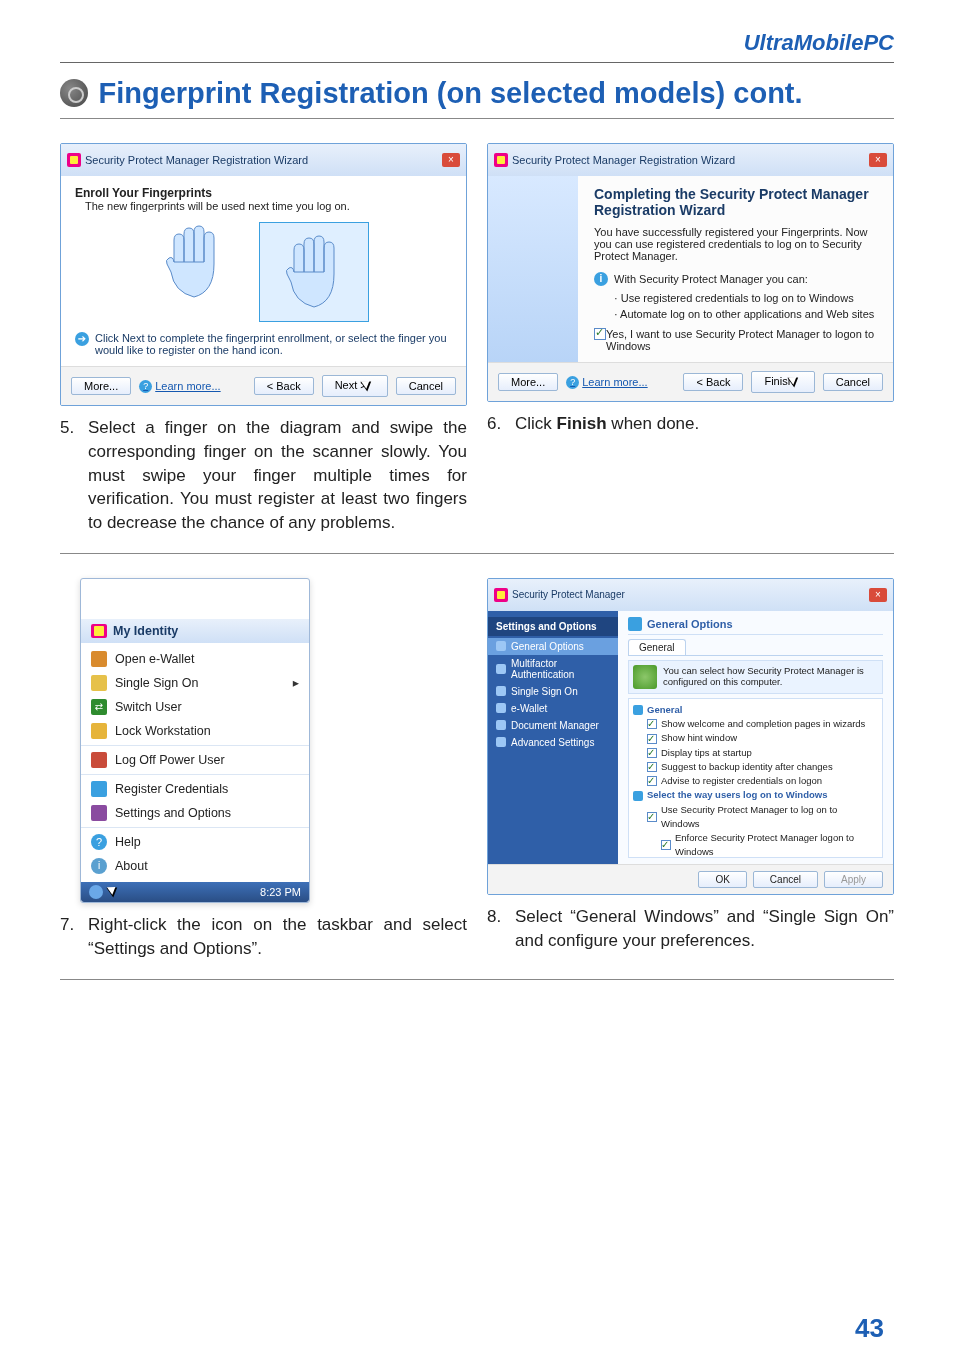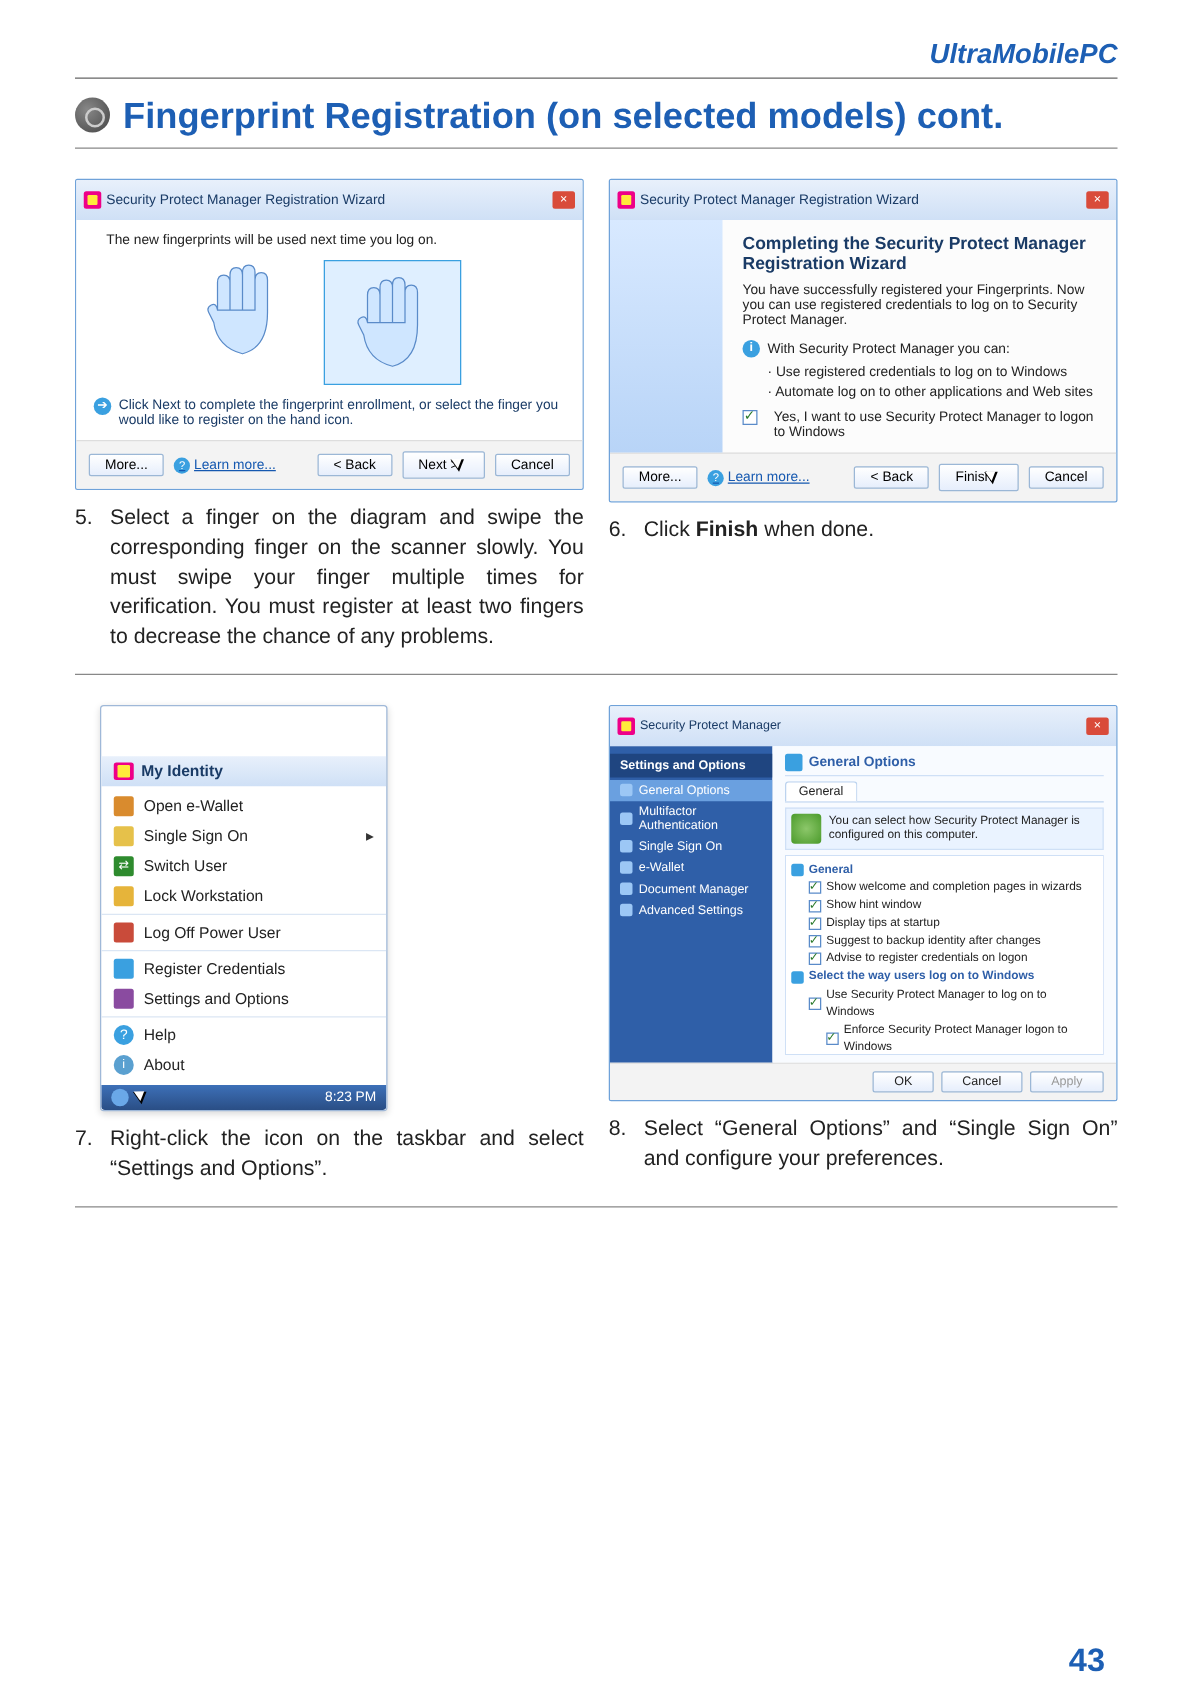--- a/index.html
+++ b/index.html
@@ -74,21 +74,21 @@
   .cursor::after{content:"";position:absolute;left:1px;top:-1px;border-left:9px solid #fff;border-top:6px solid transparent;border-bottom:6px solid transparent;transform:rotate(-35deg) scale(.78);}
 
   .wiz2-left{width:90px;background:linear-gradient(#d8e9ff,#b8d4f7);}
   .wiz2-wrap{display:flex;}
   .wiz2-body{flex:1;padding:10px 16px;}
   .wiz2-h{font-weight:bold;font-size:14px;color:#1a3b66;margin-bottom:8px;}
   .wiz2-p{font-size:11px;margin-bottom:10px;}
   .infoline{display:flex;gap:6px;align-items:center;font-size:11px;margin:6px 0;}
   .iicon{width:14px;height:14px;border-radius:50%;background:#3aa0e0;color:#fff;text-align:center;line-height:14px;font-size:10px;font-weight:bold;}
   .bullet{font-size:11px; margin-left:20px; margin-bottom:4px; display:block;}
-  .chk{display:flex;gap:13px;align-items:flex-start;font-size:11px;margin-top:8px;}
+  .chk{display:flex;gap:0;align-items:flex-start;font-size:11px;margin-top:8px;}
   .chkbox{width:12px;height:12px;border:1px solid #5a8bc9;background:#fff;position:relative;flex-shrink:0;}
   .chkbox.on::after{content:"✓";position:absolute;left:0;top:-3px;color:#2b7a2b;font-size:11px;}
 
   .step-text{ font-size:17px; line-height:1.4; margin-top:10px; display:flex; gap:10px;}
   .step-num{ width:18px; flex-shrink:0;}
   .step-body{ text-align:justify; }
 
   
   .menu{border:1px solid #9fb8d8;background:#fff;width:230px;font-size:12.5px;border-radius:3px;overflow:hidden;box-shadow:0 2px 6px rgba(0,0,0,.15);}
   .menu-hdr{background:linear-gradient(#e8f0fb,#cfe0f6);padding:5px 10px;font-weight:bold;color:#1a3b66;display:flex;align-items:center;gap:6px;margin-top:40px;}
@@ -154,20 +154,21 @@
 <div class="row">
   <div class="col">
     <div class="win">
       <div class="titlebar">
         <span class="ticon"></span>
         <span>Security Protect Manager Registration Wizard</span>
         <span class="spacer"></span>
         <span class="close-x">×</span>
       </div>
       <div class="winbody">
+        <div class="wizhead">Enroll Your Fingerprints</div>
         <div class="wizsub">The new fingerprints will be used next time you log on.</div>
         <div class="hand-area">
           <div class="hand">
             <svg viewBox="0 0 70 80">
                 <path d="M15 40 L15 18 Q15 12 20 12 Q25 12 25 18 L25 40 M25 40 L25 12 Q25 6 30 6 Q35 6 35 12 L35 40 M35 40 L35 10 Q35 4 40 4 Q45 4 45 10 L45 40 M45 40 L45 16 Q45 10 50 10 Q55 10 55 16 L55 42 Q55 70 35 75 Q15 70 12 50 Q10 46 8 42 Q6 38 10 36 Q14 34 15 40 Z" fill="#cfe6ff" stroke="#5a8bc9" stroke-width="1"></path>
               </svg>
           </div>
           <div class="selhand">
             <div class="hand"><svg viewBox="0 0 70 80">
                   <path d="M15 40 L15 18 Q15 12 20 12 Q25 12 25 18 L25 40 M25 40 L25 12 Q25 6 30 6 Q35 6 35 12 L35 40 M35 40 L35 10 Q35 4 40 4 Q45 4 45 10 L45 40 M45 40 L45 16 Q45 10 50 10 Q55 10 55 16 L55 42 Q55 70 35 75 Q15 70 12 50 Q10 46 8 42 Q6 38 10 36 Q14 34 15 40 Z" fill="#cfe6ff" stroke="#5a8bc9" stroke-width="1"></path>
@@ -398,20 +399,20 @@
         </div>
       </div>
       <div class="sbtnbar">
         <span class="sbtn">OK</span>
         <span class="sbtn">Cancel</span>
         <span class="sbtn dis">Apply</span>
       </div>
     </div>
     <div class="step-text">
       <span class="step-num">8.</span>
-      <span class="step-body">Select “General Options” and “Single Sign On” and configure your preferences.</span>
+      <span class="step-body">Select “General Windows” and “Single Sign On” and configure your preferences.</span>
     </div>
   </div>
 </div>
 
 <hr class="sec">
 
 <div class="pagenum">43</div>
 
 </body></html>

